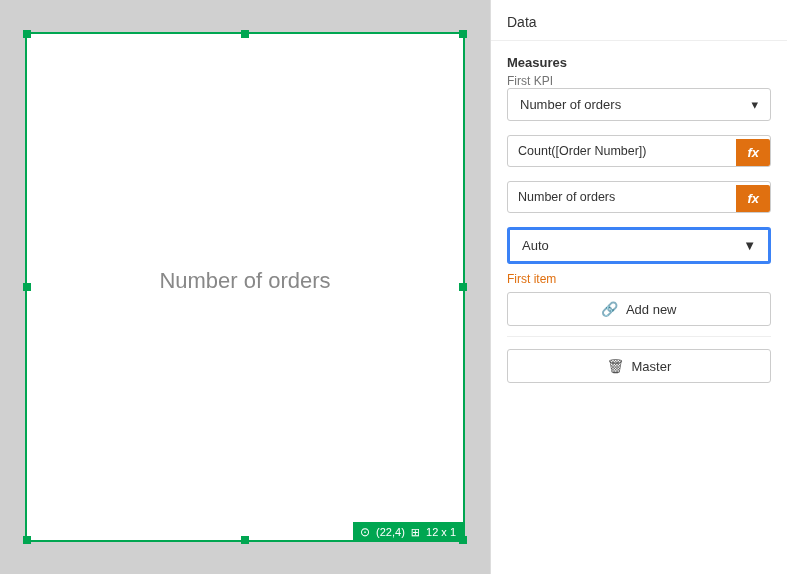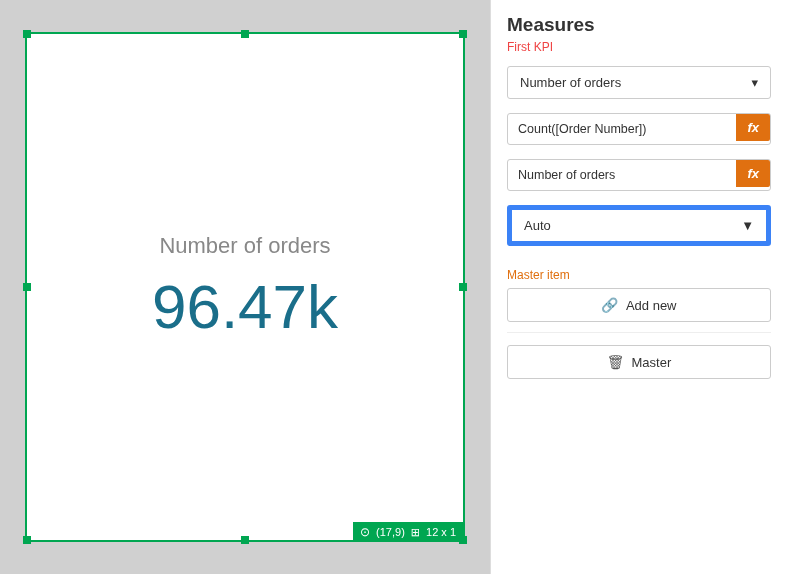--- a/index.html
+++ b/index.html
@@ -98,30 +98,29 @@
       font-size: 14px;
       color: #333;
       border-bottom: 1px solid #eee;
     }
 
     .panel-section {
       padding: 14px 16px 8px;
     }
 
     .section-title {
-      font-size: 19px;
+      font-size: 13px;
       font-weight: 600;
       color: #333;
       margin-bottom: 4px;
     }
 
     .section-subtitle {
       font-size: 12px;
-      color: #ef4444;
-      margin-bottom: 12px;
+      color: #737373;
     }
 
     
     .dropdown-row {
       display: flex;
       align-items: center;
       justify-content: space-between;
       border: 1px solid #ccc;
       border-radius: 3px;
       padding: 8px 12px;
@@ -144,21 +143,21 @@
     
     .field-label {
       font-size: 12px;
       color: #e07010;
       margin-bottom: 6px;
     }
 
     
     .input-fx-row {
       display: flex;
-      align-items: flex-start;
+      align-items: flex-end;
       border: 1px solid #ccc;
       border-radius: 3px;
       margin-bottom: 14px;
       background: #fff;
     }
 
     .input-fx-row input {
       flex: 1;
       border: none;
       outline: none;
@@ -179,26 +178,26 @@
       cursor: pointer;
       border-radius: 0 2px 2px 0;
       height: 100%;
     }
 
     
     .select-row {
       display: flex;
       align-items: center;
       justify-content: space-between;
-      border: 5px solid #3b82f6;
+      border: 3px solid #3b82f6;
       border-radius: 3px;
       padding: 8px 12px;
       background: #fff;
       cursor: pointer;
-      margin-bottom: 22px;
+      margin-bottom: 8px;
     }
 
     .select-row span {
       font-size: 13px;
       color: #333;
     }
 
     .select-chevron {
       color: #555;
       font-size: 12px;
@@ -262,32 +261,34 @@
     <div class="handle tl"></div>
     <div class="handle tc"></div>
     <div class="handle tr"></div>
     <div class="handle ml"></div>
     <div class="handle mr"></div>
     <div class="handle bl"></div>
     <div class="handle bc"></div>
     <div class="handle br"></div>
 
     <div class="kpi-label">Number of orders</div>
-    <div class="kpi-value">96.47k</div>
 
     <div class="widget-info-bar">
       <span class="info-icon">⊙</span>
-      <span>(17,9)</span>
+      <span>(22,4)</span>
       <span>⊞</span>
       <span>12 x 1</span>
     </div>
   </div>
 </div>
 
 <div class="right-panel">
+  <div class="panel-header">
+    <span>Data</span>
+  </div>
 
   <div class="panel-section">
     <div class="section-title">Measures</div>
     <div class="section-subtitle">First KPI</div>
 
     <div class="dropdown-row">
       <span>Number of orders</span>
       <span class="dropdown-chevron">▾</span>
     </div>
 
@@ -299,21 +300,21 @@
     <div class="input-fx-row">
       <input type="text" value="Number of orders" style="">
       <button class="fx-btn">fx</button>
     </div>
 
     <div class="select-row">
       <span>Auto</span>
       <span class="select-chevron">▼</span>
     </div>
 
-    <div class="field-label">Master item</div>
+    <div class="field-label">First item</div>
     <button class="add-new-btn">
       <span class="link-icon">🔗</span>
       <span>Add new</span>
     </button>
 
     <hr class="divider">
 
     <button class="delete-btn">
       <span class="trash-icon">🗑</span>
       <span>Master</span>

